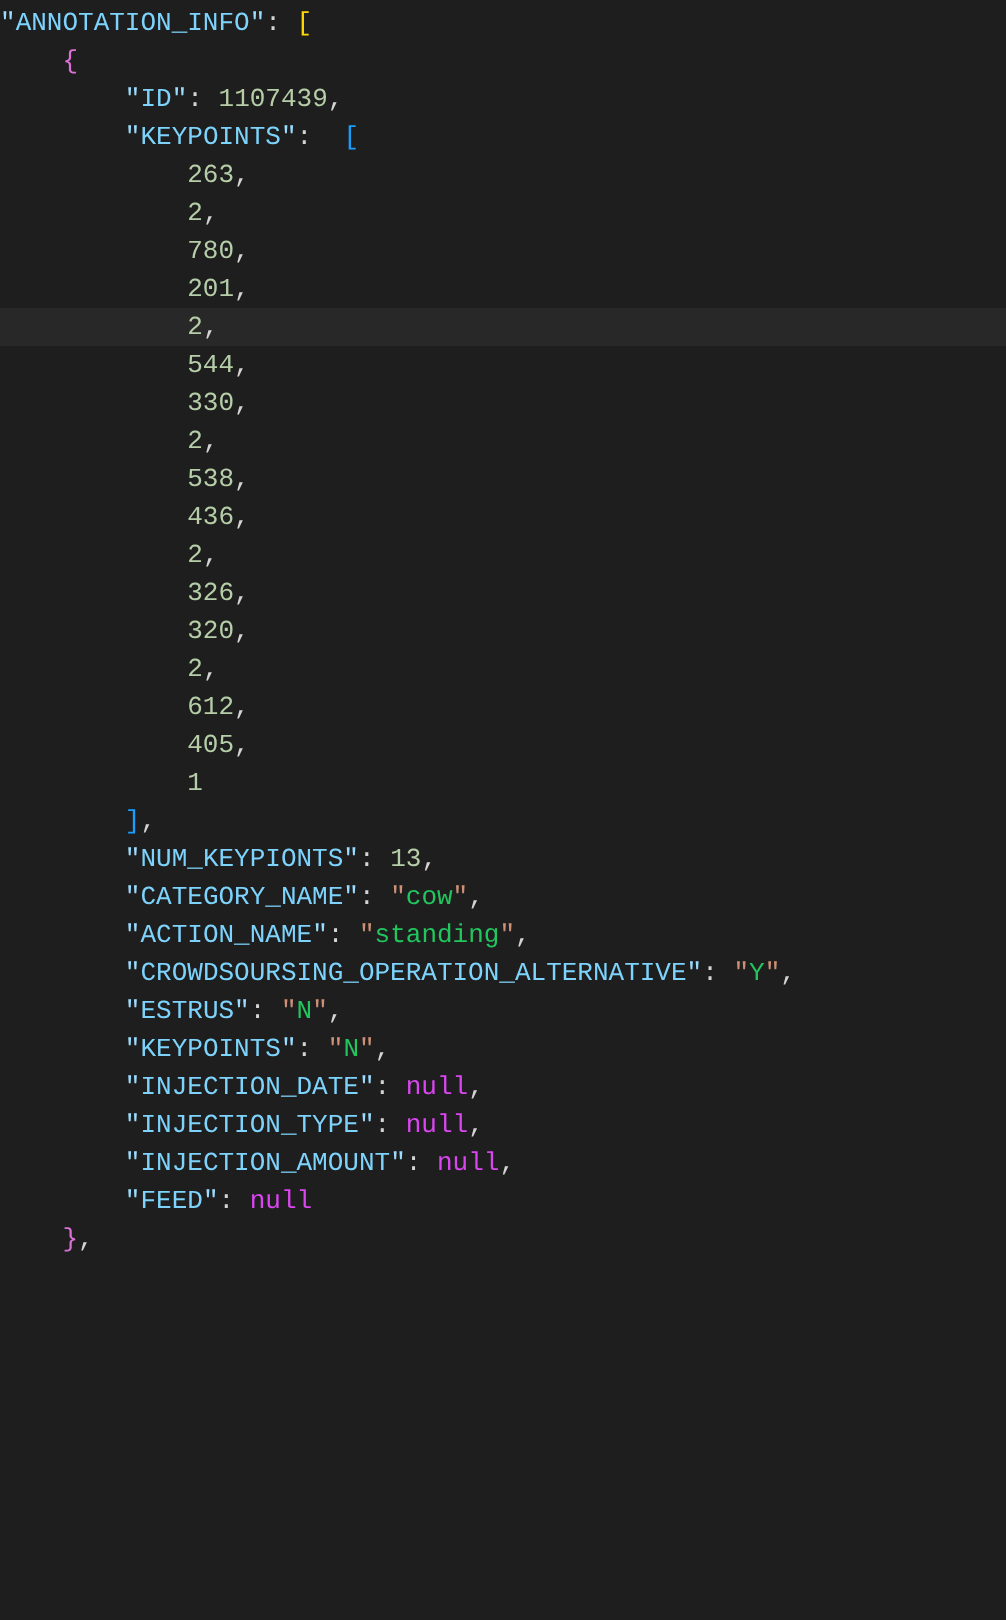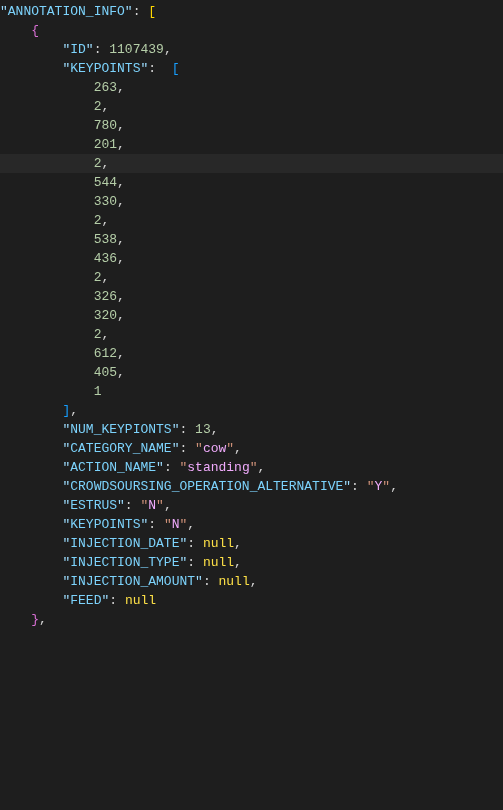--- a/index.html
+++ b/index.html
@@ -15,23 +15,23 @@
     padding-top: 2px;
   }
   .line {
     white-space: pre;
     height: 19px;
   }
   .line.highlight {
     background: #282828;
   }
   .key { color: #7dd3fc; }
-  .string { color: #f0abfc; }
+  .string { color: #22c55e; }
   .number { color: #b5cea8; }
-  .null { color: #fde047; }
+  .null { color: #d946ef; }
   .quote { color: #9cdcfe; }
   .squote { color: #ce9178; }
   .punct { color: #d4d4d4; }
   .bracket-y { color: #ffd700; }
   .bracket-p { color: #da70d6; }
   .bracket-b { color: #179fff; }
 </style>
 </head>
 <body>
 

